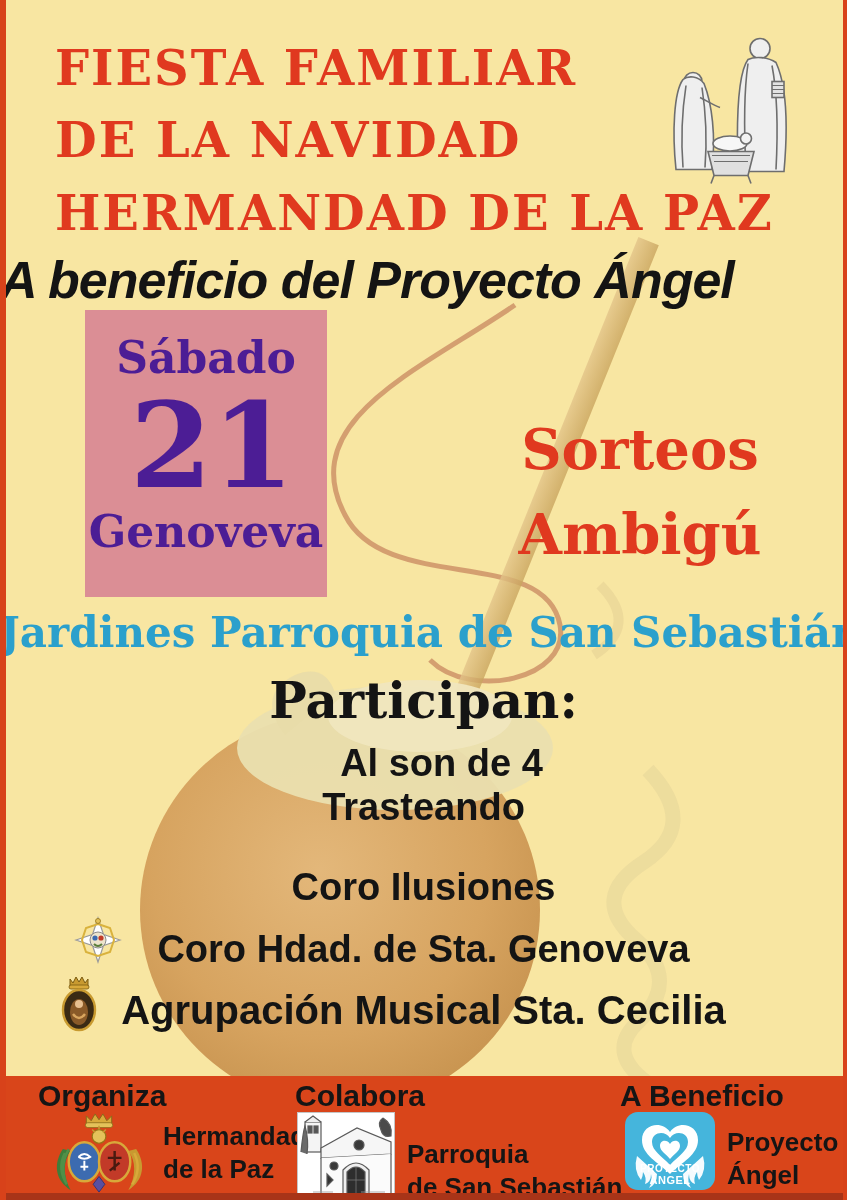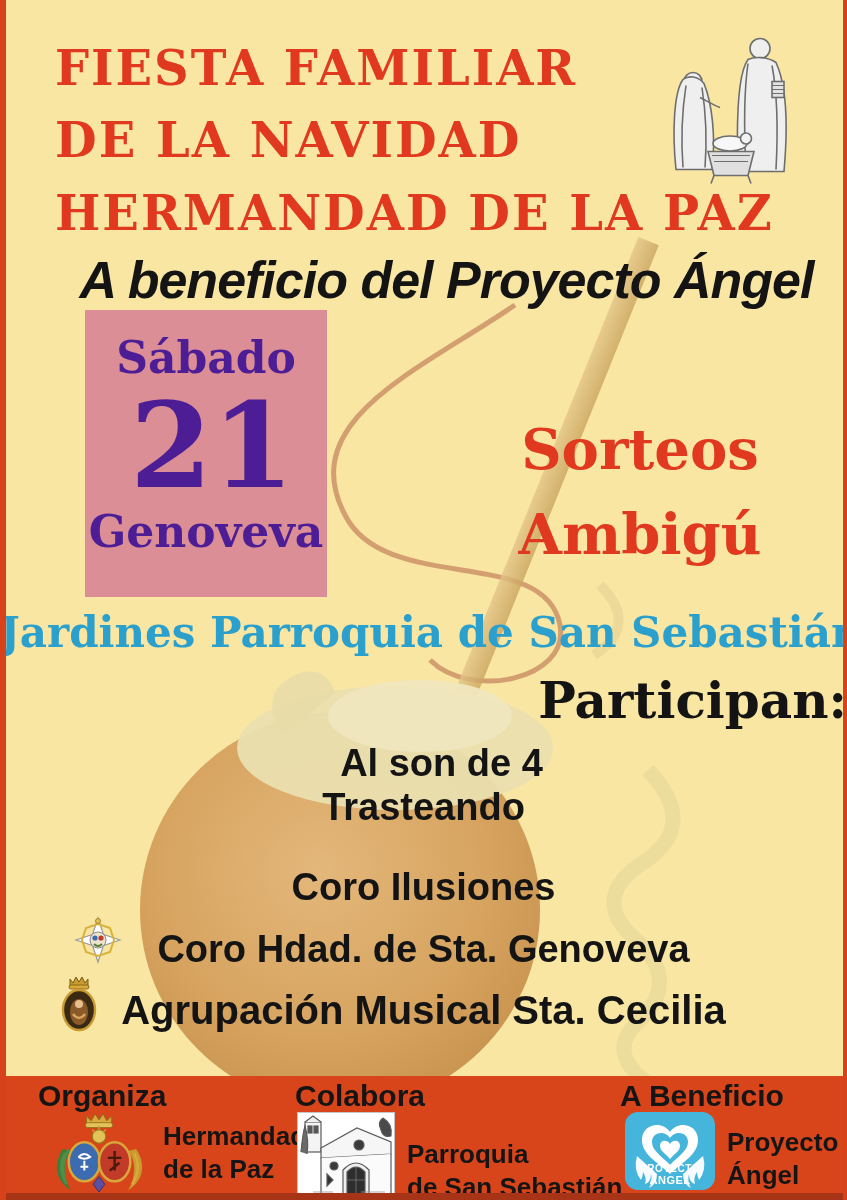--- a/index.html
+++ b/index.html
@@ -23,22 +23,22 @@
     white-space:nowrap;
   }
   #title1{top:44px;}
   #title2{top:116px;}
   #title3{top:189px;}
 
   .nativity{position:absolute;left:648px;top:30px;width:165px;height:158px;z-index:3;}
 
   .benefit-line{
     position:absolute;left:0;right:0;top:250px;z-index:3;
-    text-align:center;font-weight:bold;font-style:italic;
-    font-size:52px;color:#141414;letter-spacing:-1px;white-space:nowrap;padding-left:46px;
+    text-align:left;font-weight:bold;font-style:italic;
+    font-size:52px;color:#141414;letter-spacing:-1px;white-space:nowrap;
   }
 
   .date-box{
     position:absolute;left:85px;top:310px;width:242px;height:287px;z-index:3;
     background:#DB8E95;display:flex;flex-direction:column;align-items:center;
     color:#4c1d95;text-align:center;
   }
   .date-day{font-size:44px;line-height:1;margin-top:26px;}
   .date-number{font-size:118px;line-height:0.85;margin-top:16px;margin-left:12px;}
   .date-month{font-size:44px;line-height:1;margin-top:14px;}
@@ -51,21 +51,21 @@
   #feature0{top:331px;}
   #feature1{top:421px;}
   #feature2{top:506px;}
 
   .location-line{
     position:absolute;left:0;right:24px;top:612px;z-index:3;text-align:center;
     font-size:42px;line-height:1;color:#2BA0CC;white-space:nowrap;
   }
 
   .participants-heading{
-    position:absolute;left:0;right:0;top:676px;z-index:3;text-align:right;
+    position:absolute;left:0;right:0;top:676px;z-index:3;text-align:center;
     font-size:50px;line-height:1;color:#141414;
   }
 
   .participant{
     position:absolute;left:0;right:0;z-index:3;text-align:center;
     font-size:38px;font-weight:bold;color:#141414;line-height:1;white-space:nowrap;
   }
   #participant0{top:744px;padding-left:36px;}
   #participant1{top:788px;}
   #participant2{top:868px;}

